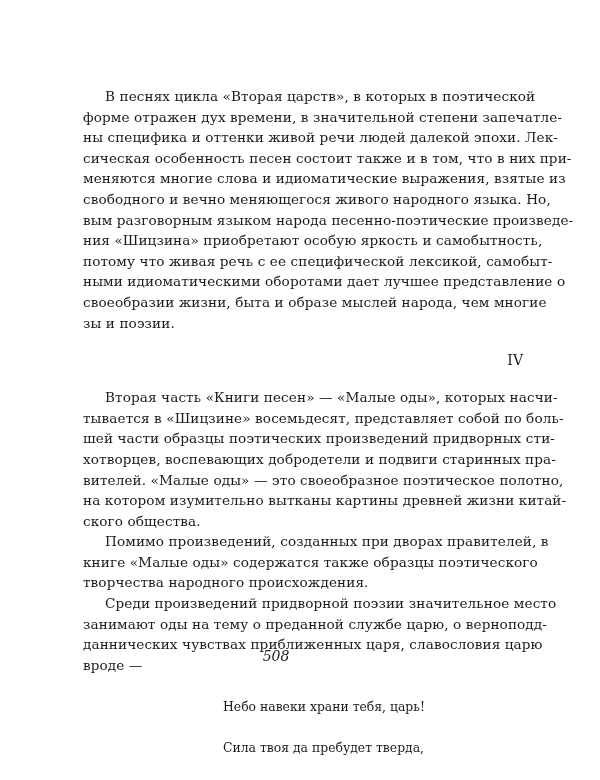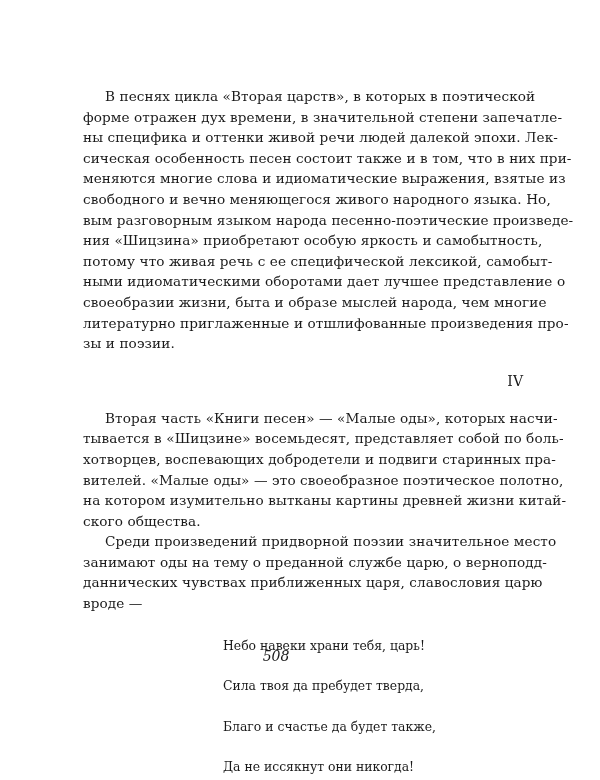--- a/index.html
+++ b/index.html
@@ -42,35 +42,40 @@
     <div class="line">форме отражен дух времени, в значительной степени запечатле-</div>
     <div class="line">ны специфика и оттенки живой речи людей далекой эпохи. Лек-</div>
     <div class="line">сическая особенность песен состоит также и в том, что в них при-</div>
     <div class="line">меняются многие слова и идиоматические выражения, взятые из</div>
     <div class="line">свободного и вечно меняющегося живого народного языка. Но,</div>
     <div class="line">вым разговорным языком народа песенно-поэтические произведе-</div>
     <div class="line">ния «Шицзина» приобретают особую яркость и самобытность,</div>
     <div class="line">потому что живая речь с ее специфической лексикой, самобыт-</div>
     <div class="line">ными идиоматическими оборотами дает лучшее представление о</div>
     <div class="line">своеобразии жизни, быта и образе мыслей народа, чем многие</div>
-    <div class="line">литературно приглаженные и отшлифованные произведения про-</div>
     <div class="line last">зы и поэзии.</div>
   </div>
 
   <div class="heading">IV</div>
 
   <div>
     <div class="line indent">Вторая часть «Книги песен» — «Малые оды», которых насчи-</div>
     <div class="line">тывается в «Шицзине» восемьдесят, представляет собой по боль-</div>
+    <div class="line">шей части образцы поэтических произведений придворных сти-</div>
     <div class="line">хотворцев, воспевающих добродетели и подвиги старинных пра-</div>
     <div class="line">вителей. «Малые оды» — это своеобразное поэтическое полотно,</div>
     <div class="line">на котором изумительно вытканы картины древней жизни китай-</div>
     <div class="line last">ского общества.</div>
   </div>
 
+  <div>
+    <div class="line indent">Помимо произведений, созданных при дворах правителей, в</div>
+    <div class="line">книге «Малые оды» содержатся также образцы поэтического</div>
+    <div class="line last">творчества народного происхождения.</div>
+  </div>
 
   <div>
     <div class="line indent">Среди произведений придворной поэзии значительное место</div>
     <div class="line">занимают оды на тему о преданной службе царю, о верноподд-</div>
     <div class="line">даннических чувствах приближенных царя, славословия царю</div>
     <div class="line last">вроде —</div>
   </div>
 
   <div class="verse">
     <div class="vline">Небо навеки храни тебя, царь!</div>

